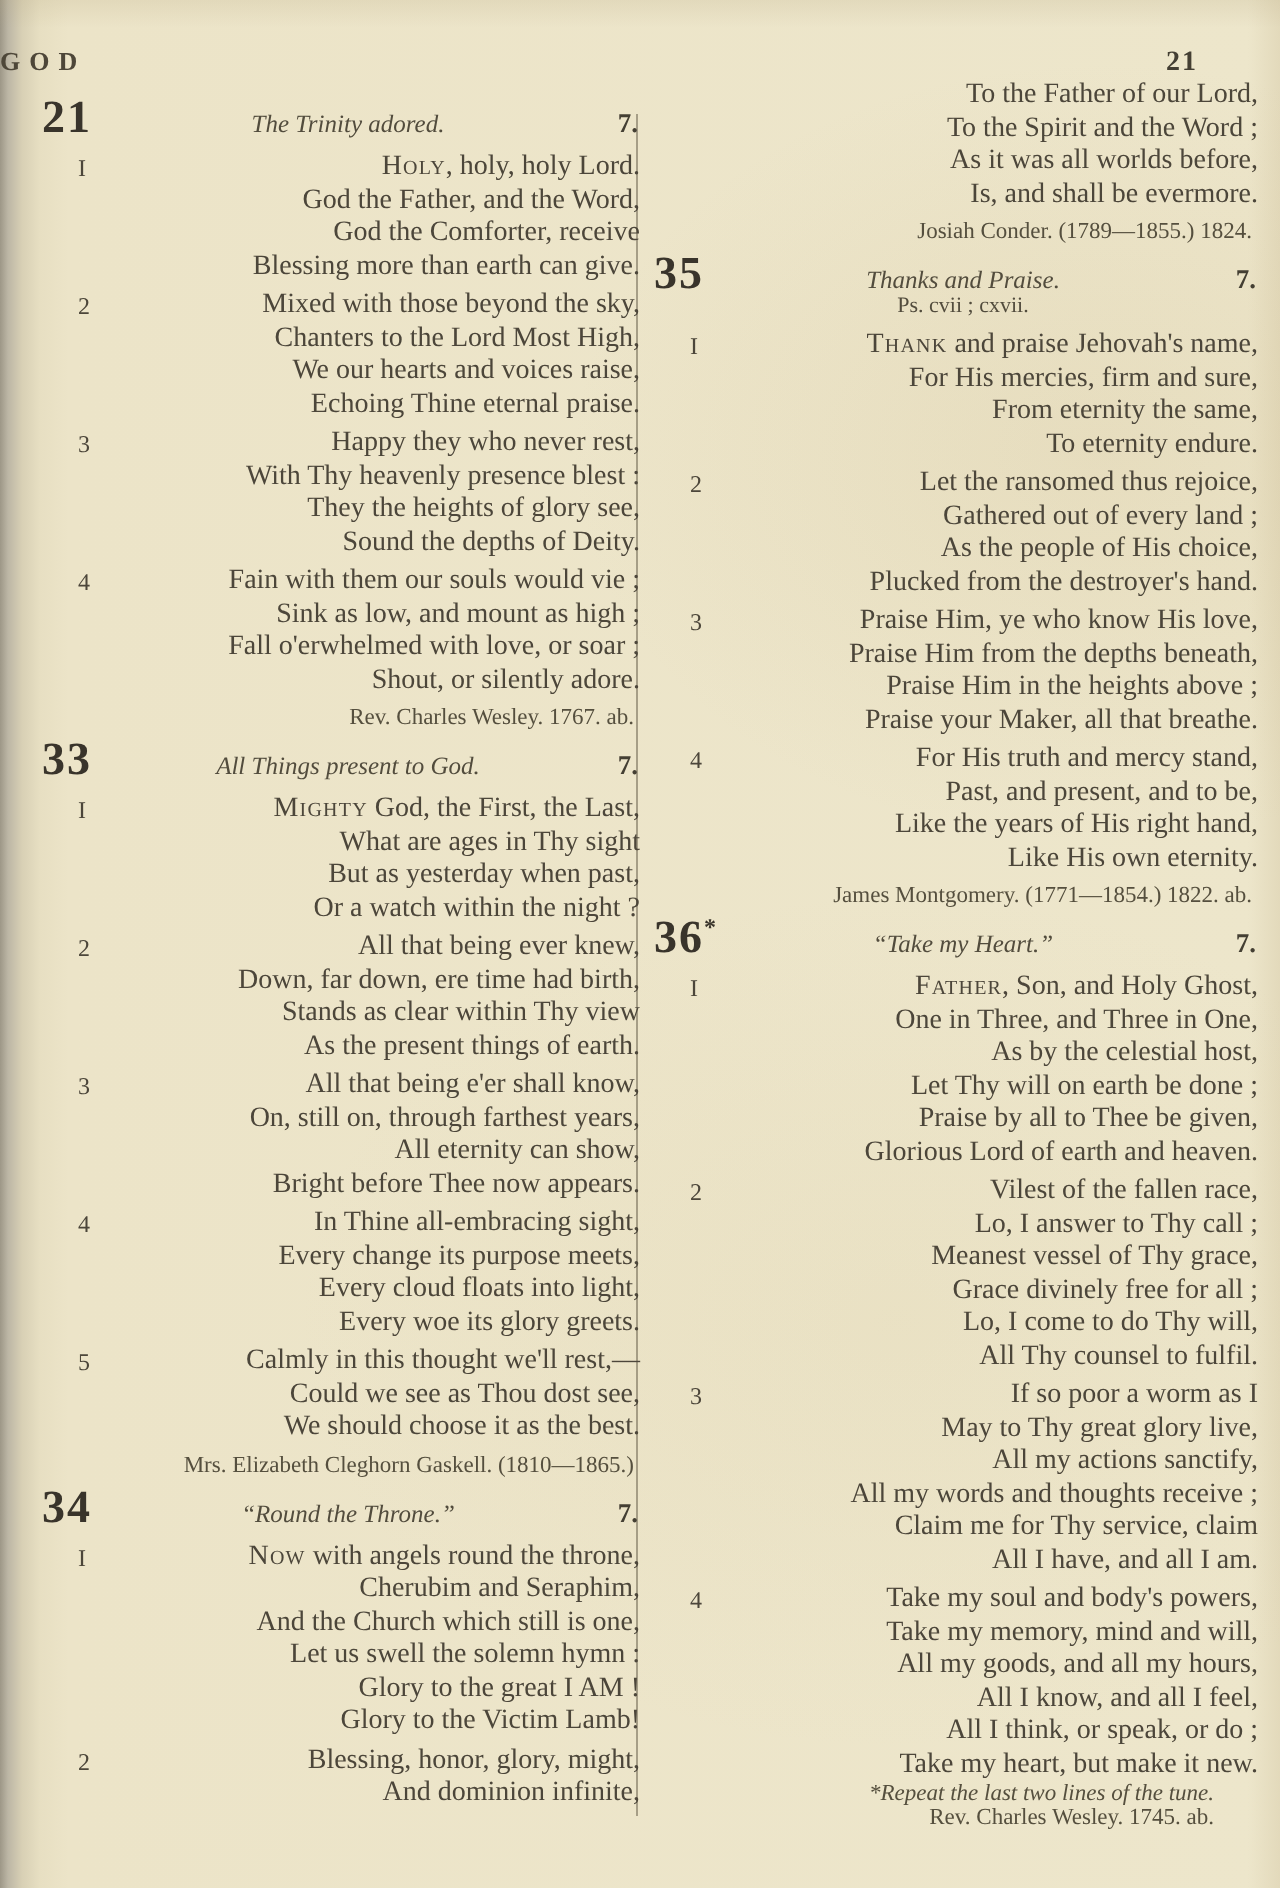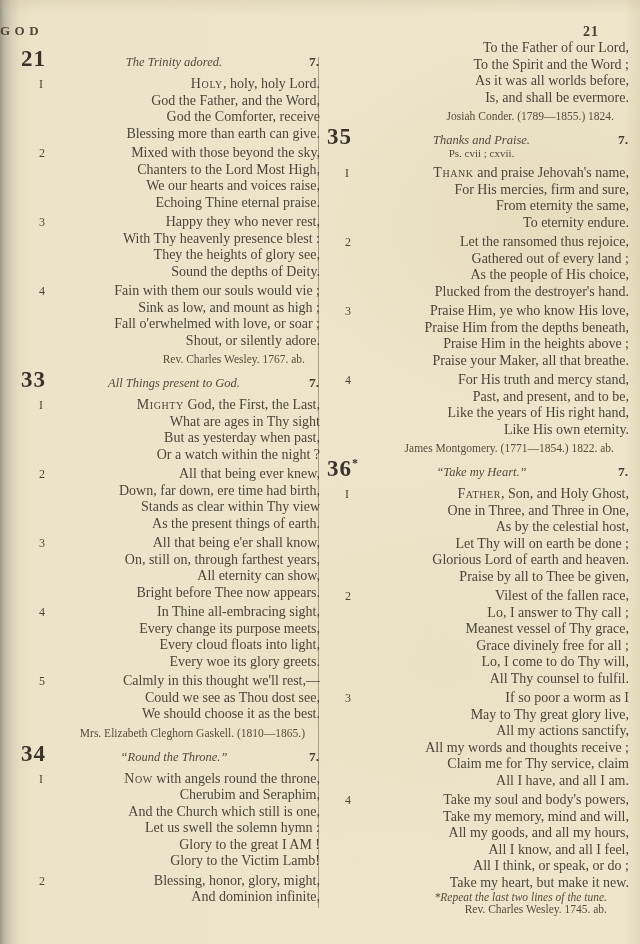--- a/index.html
+++ b/index.html
@@ -41,21 +41,21 @@
   .hymn-title { text-align:center; font-style:italic; font-size:12.5px; padding-top:6px; color:#524c3d; }
   .hymn-subtitle { text-align:center; font-size:11px; line-height:11px; color:#524c3d; }
   .hymn-meter { position:absolute; right:1px; top:5px; font-size:13.5px; font-weight:bold; color:#443f33; }
 
   .verse { position:relative; margin:0 0 3px 0;text-align:right; }
   .vnum { position:absolute; left:11px; top:1px; font-size:12px; color:#4c463a; }
   .vline { padding-left:27px; font-size:14px; line-height:16.5px; white-space:nowrap; }
   .vline.i1 { padding-left:45px; }
   .sc { font-variant:small-caps; letter-spacing:0.6px; }
 
-  .attrib { text-align:right; font-size:11.5px; line-height:15px; padding-right:3px; margin:1px 12px 3px; color:#554f3e; }
+  .attrib { text-align:right; font-size:11.5px; line-height:15px; padding-right:3px; margin:1px 0 3px; color:#554f3e; }
 
   .footnote-row {
     position:absolute; left:222px; right:33px; top:891px;
     display:flex; justify-content:space-between; align-items:flex-end;
     font-size:11.5px; color:#554f3e;flex-direction:column;
   }
   .footnote-note { font-style:italic; }
 </style>
 </head>
 <body>
@@ -206,22 +206,22 @@
         <span class="hymn-number">36<sup>*</sup></span>
         <div class="hymn-title">“Take my Heart.”</div>
         <span class="hymn-meter">7.</span>
       </div>
       <div class="verse">
         <span class="vnum">I</span>
         <div class="vline"><span class="sc">Father</span>, Son, and Holy Ghost,</div>
         <div class="vline i1">One in Three, and Three in One,</div>
         <div class="vline">As by the celestial host,</div>
         <div class="vline i1">Let Thy will on earth be done ;</div>
+        <div class="vline">Praise by all to Thee be given,</div>
         <div class="vline">Glorious Lord of earth and heaven.</div>
-        <div class="vline">Praise by all to Thee be given,</div>
       </div>
       <div class="verse">
         <span class="vnum">2</span>
         <div class="vline">Vilest of the fallen race,</div>
         <div class="vline i1">Lo, I answer to Thy call ;</div>
         <div class="vline">Meanest vessel of Thy grace,</div>
         <div class="vline i1">Grace divinely free for all ;</div>
         <div class="vline">Lo, I come to do Thy will,</div>
         <div class="vline">All Thy counsel to fulfil.</div>
       </div>

